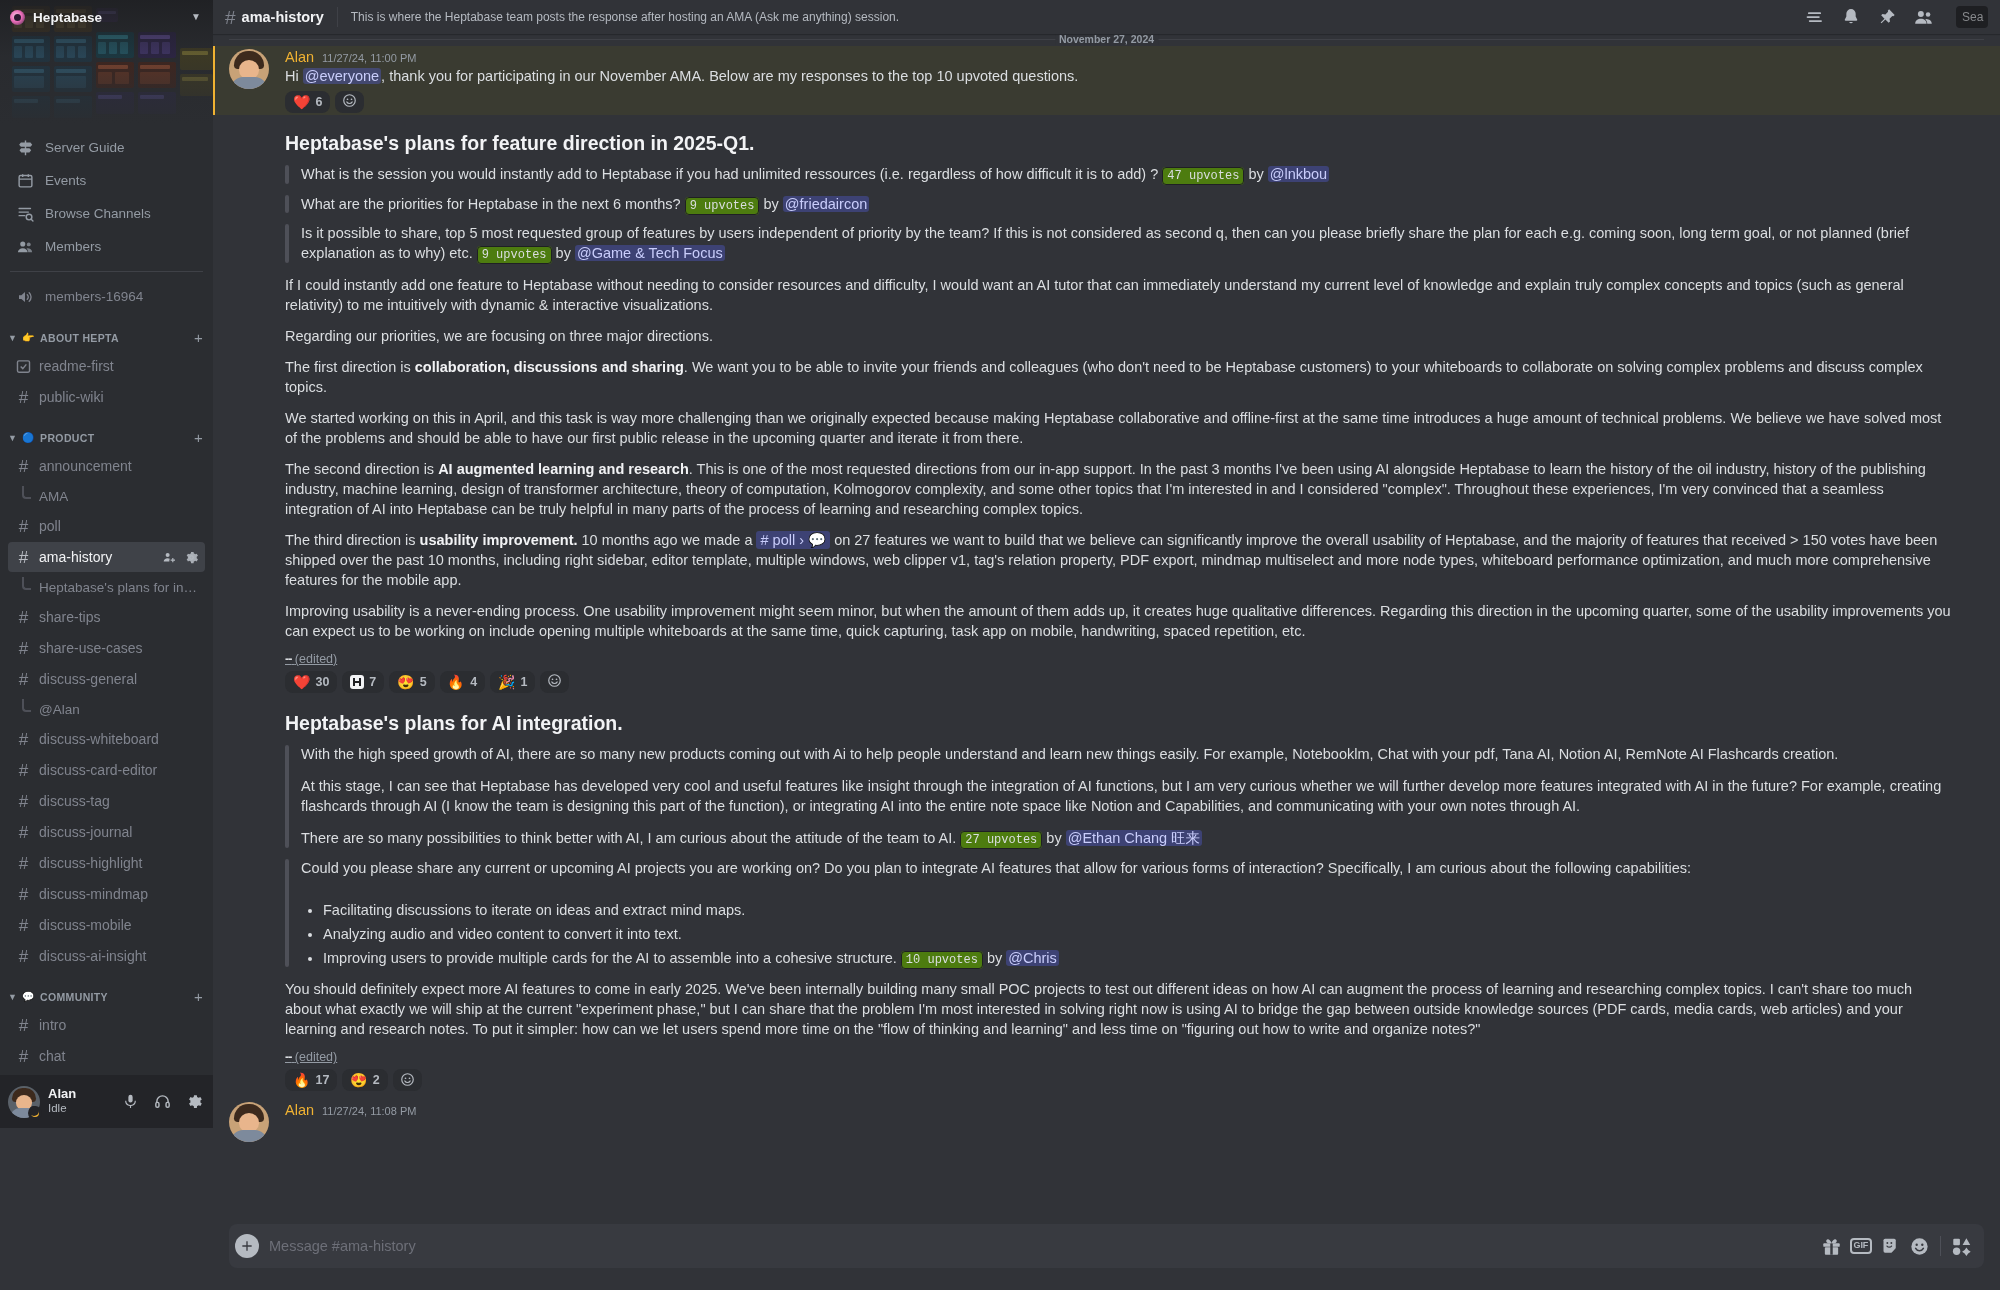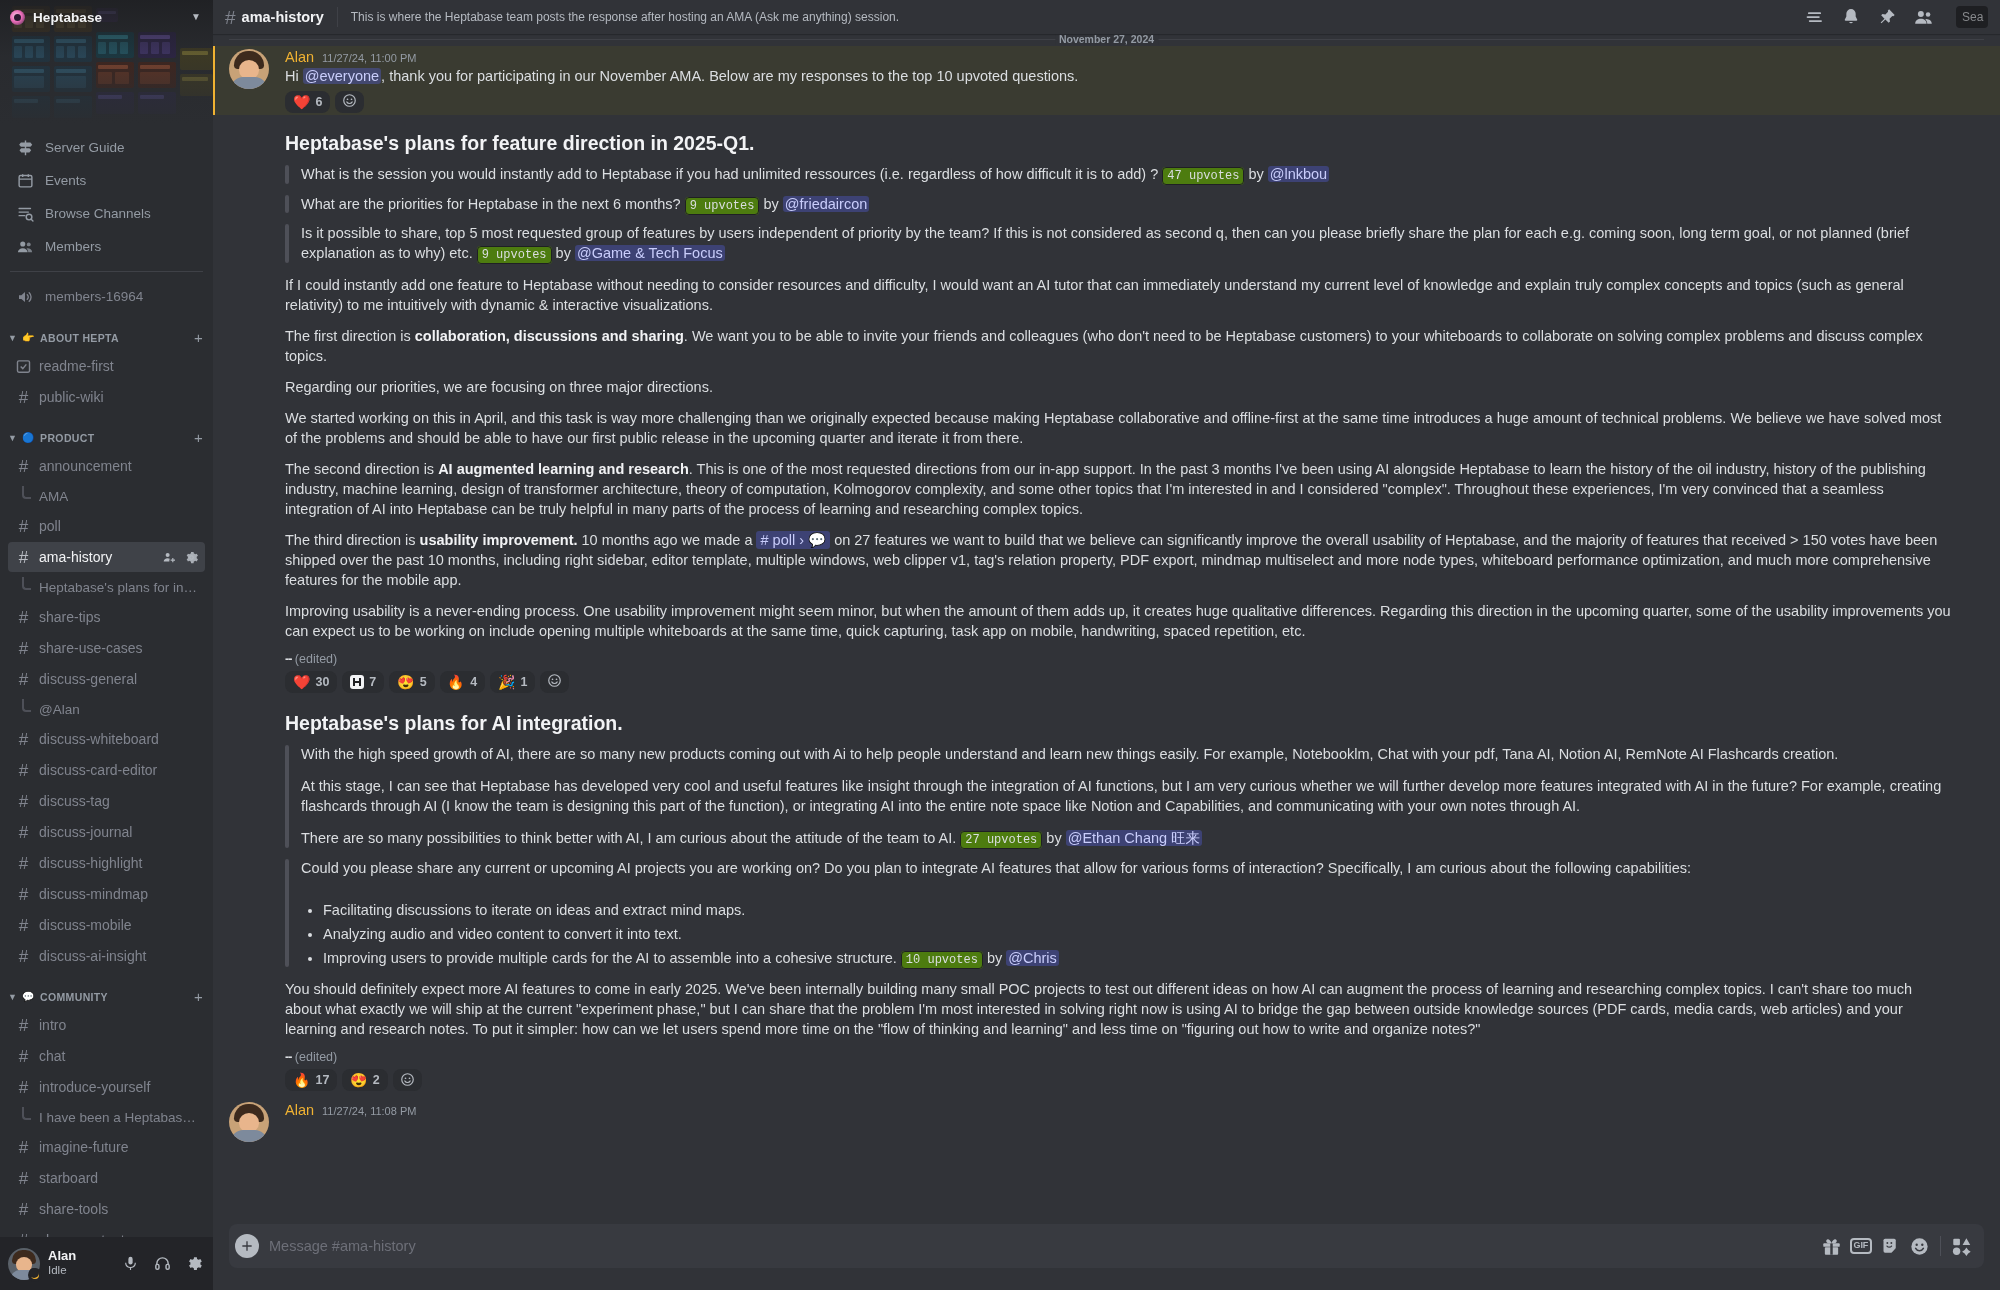--- a/index.html
+++ b/index.html
@@ -6,21 +6,21 @@
   html, body {
     width: 2000px; height: 1290px;
     background: #313338;
     font-family: "Liberation Sans", sans-serif;
     overflow: hidden;
   }
   .app { display: flex; width: 2000px; height: 1290px; }
 
   
   .sidebar {
-    width: 213px; height: 1290px;
+    width: 213px; height: 1128px;
     background: #2b2d31;
     display: flex; flex-direction: column;
     position: relative; flex: 0 0 213px;
   }
   .server-banner {
     height: 125px; position: relative; overflow: hidden;
     background: #2e3034;
   }
   .banner-art { position: absolute; inset: 0; opacity: .75; }
   .banner-grad {
@@ -200,21 +200,21 @@
   .bq p:last-child { margin-bottom: 0; }
   .para { color: #dbdee1; font-size: 14.5px; line-height: 1.38; margin: 11px 0; }
   .para b, .bq b { color: #f2f3f5; font-weight: bold; }
   ul.blist { margin: 22px 0 4px 22px; }
   ul.blist li { color: #dbdee1; font-size: 14.5px; line-height: 1.38; margin: 4px 0; }
   .code {
     background: #4d7c0f; border: 1px solid #1f2023; border-radius: 4px;
     font-family: "Liberation Mono", monospace; font-size: 12px; color: #dbdee1;
     padding: 1px 4px; white-space: nowrap;
   }
-  .editmark { color: #949ba4; font-size: 12.5px; margin-top: 10px; }
+  .editmark { color: #949ba4; font-size: 12.5px; margin-top: 10px; text-decoration: underline; }
   .editmark .dashes { color: #dbdee1; font-weight: bold; letter-spacing: -1px; }
 
   
   .composer { padding: 0 16px 22px 16px; background: #313338; }
   .cbox {
     background: #383a40; border-radius: 8px; min-height: 44px;
     display: flex; align-items: center; padding: 0 12px 0 6px; gap: 10px;
   }
   .plusbtn {
     width: 24px; height: 24px; border-radius: 50%; background: #b5bac1;
@@ -670,25 +670,25 @@
         <div class="bq">
           <p>
             <span>Is it possible to share, top 5 most requested group of features by users independent of priority by the team? If this is not considered as second q, then can you please briefly share the plan for each e.g. coming soon, long term goal, or not planned (brief explanation as to why) etc.</span>
             <span class="code">9  upvotes</span>
             <span>by</span>
             <span class="mention">@Game &amp; Tech Focus</span>
           </p>
         </div>
 
         <p class="para">If I could instantly add one feature to Heptabase without needing to consider resources and difficulty, I would want an AI tutor that can immediately understand my current level of knowledge and explain truly complex concepts and topics (such as general relativity) to me intuitively with dynamic &amp; interactive visualizations.</p>
+        <p class="para">Regarding our priorities, we are focusing on three major directions.</p>
+
         <p class="para">
           <span>The first direction is </span><b>collaboration, discussions and sharing</b><span>. We want you to be able to invite your friends and colleagues (who don't need to be Heptabase customers) to your whiteboards to collaborate on solving complex problems and discuss complex topics.</span>
         </p>
-
-        <p class="para">Regarding our priorities, we are focusing on three major directions.</p>
         <p class="para">We started working on this in April, and this task is way more challenging than we originally expected because making Heptabase collaborative and offline-first at the same time introduces a huge amount of technical problems. We believe we have solved most of the problems and should be able to have our first public release in the upcoming quarter and iterate it from there.</p>
 
         <p class="para">
           <span>The second direction is </span><b>AI augmented learning and research</b><span>. This is one of the most requested directions from our in-app support. In the past 3 months I've been using AI alongside Heptabase to learn the history of the oil industry, history of the publishing industry, machine learning, design of transformer architecture, theory of computation, Kolmogorov complexity, and some other topics that I'm interested in and I considered "complex". Throughout these experiences, I'm very convinced that a seamless integration of AI into Heptabase can be truly helpful in many parts of the process of learning and researching complex topics.</span>
         </p>
 
         <p class="para">
           <span>The third direction is </span><b>usability improvement.</b><span> 10 months ago we made a </span><span class="chanmention"><span># poll</span> <span>›</span> <span>💬</span></span><span> on 27 features we want to build that we believe can significantly improve the overall usability of Heptabase, and the majority of features that received &gt; 150 votes have been shipped over the past 10 months, including right sidebar, editor template, multiple windows, web clipper v1, tag's relation property, PDF export, mindmap multiselect and more node types, whiteboard performance optimization, and much more comprehensive features for the mobile app.</span>
         </p>
 

